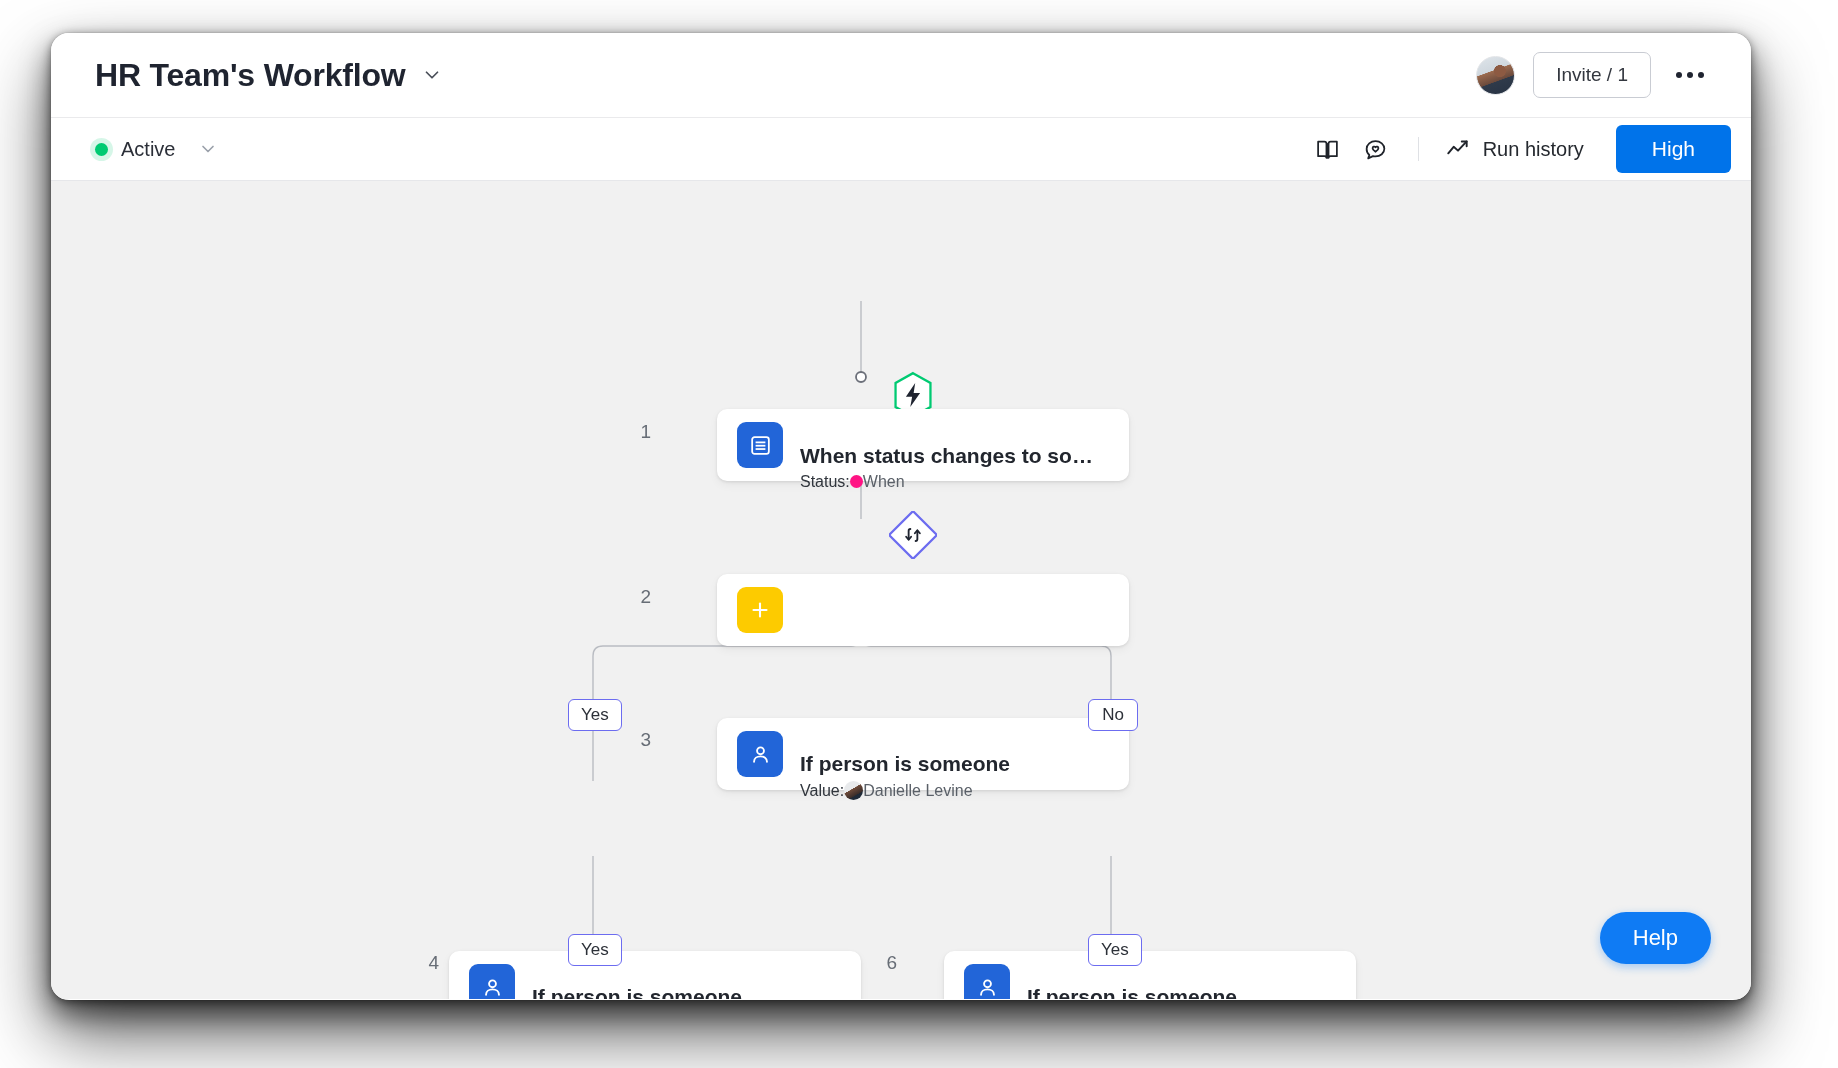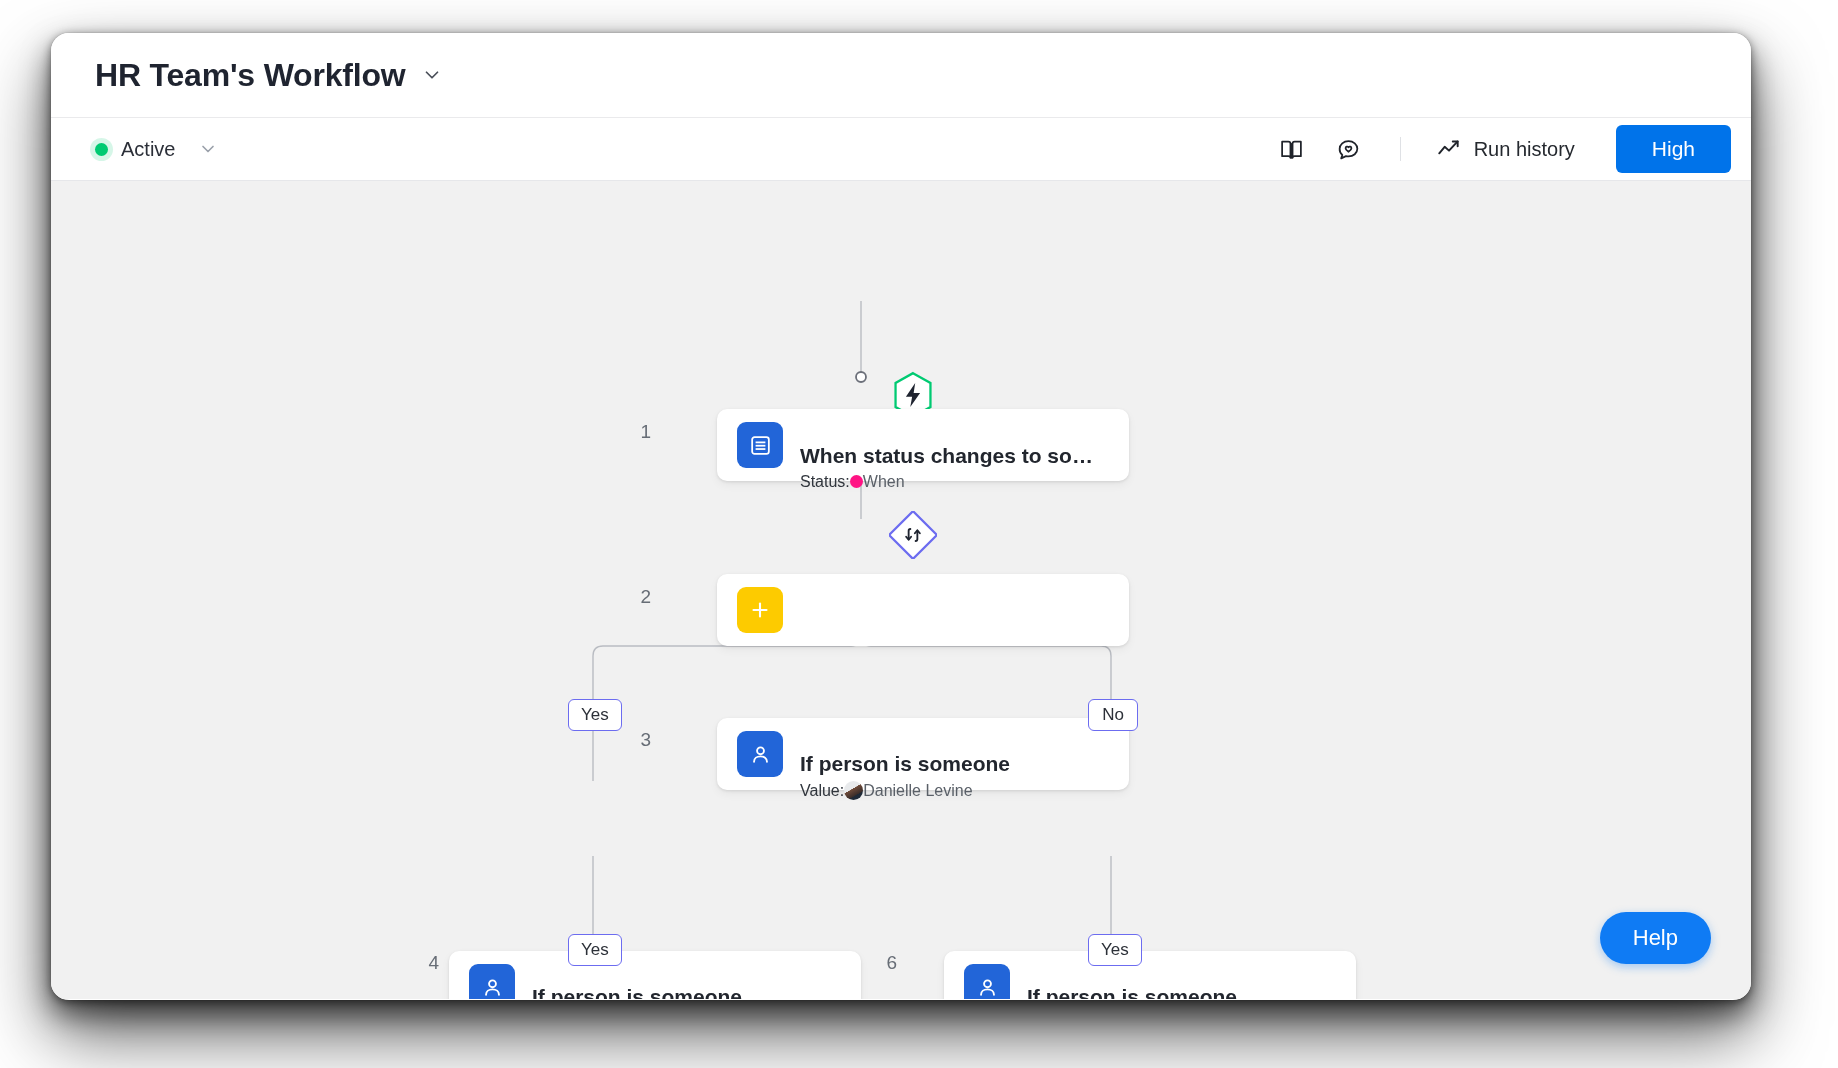--- a/index.html
+++ b/index.html
@@ -110,21 +110,21 @@
     background: #00ca72;
     box-shadow: 0 0 0 5px rgba(0,202,114,0.16);
   }
   .status-label { font-size: 20px; color: #2b2f38; }
   .status-chev { margin-left: 10px; color: #9aa0aa; display: flex; }
 
   .subbar-right {
     margin-left: auto;
     display: flex;
     align-items: center;
-    gap: 13px;
+    gap: 4px;
   }
   .icon-btn {
     width: 44px; height: 44px;
     display: flex; align-items: center; justify-content: center;
     background: none; border: none; cursor: pointer; color: #1f2430;
   }
   .vsep { width: 1px; height: 24px; background: #dfe1e5; margin: 0 16px; }
   .runhist {
     display: flex; align-items: center; gap: 12px;
     font-size: 20px; color: #25292f;
@@ -256,20 +256,29 @@
     <div class="header">
       <div class="title-wrap">
         <div class="page-title">HR Team's Workflow</div>
         <span class="chev">
           <svg width="22" height="22" viewBox="0 0 24 24" fill="none" stroke="#4a4f59" stroke-width="1.9" stroke-linecap="round" stroke-linejoin="round">
               <polyline points="6 9 12 15 18 9"></polyline>
             </svg>
         </span>
       </div>
 
+      <div class="header-right">
+        <div class="avatar"></div>
+        <button class="invite-btn">Invite / 1</button>
+        <button class="more-btn">
+          <i></i>
+            <i></i>
+            <i></i>
+        </button>
+      </div>
     </div>
 
     <div class="subbar">
       <div class="status-group">
         <span class="status-dot"></span>
         <span class="status-label">Active</span>
         <span class="status-chev">
           <svg width="20" height="20" viewBox="0 0 24 24" fill="none" stroke="#9aa0aa" stroke-width="2" stroke-linecap="round" stroke-linejoin="round">
               <polyline points="6 9 12 15 18 9"></polyline>
             </svg>

